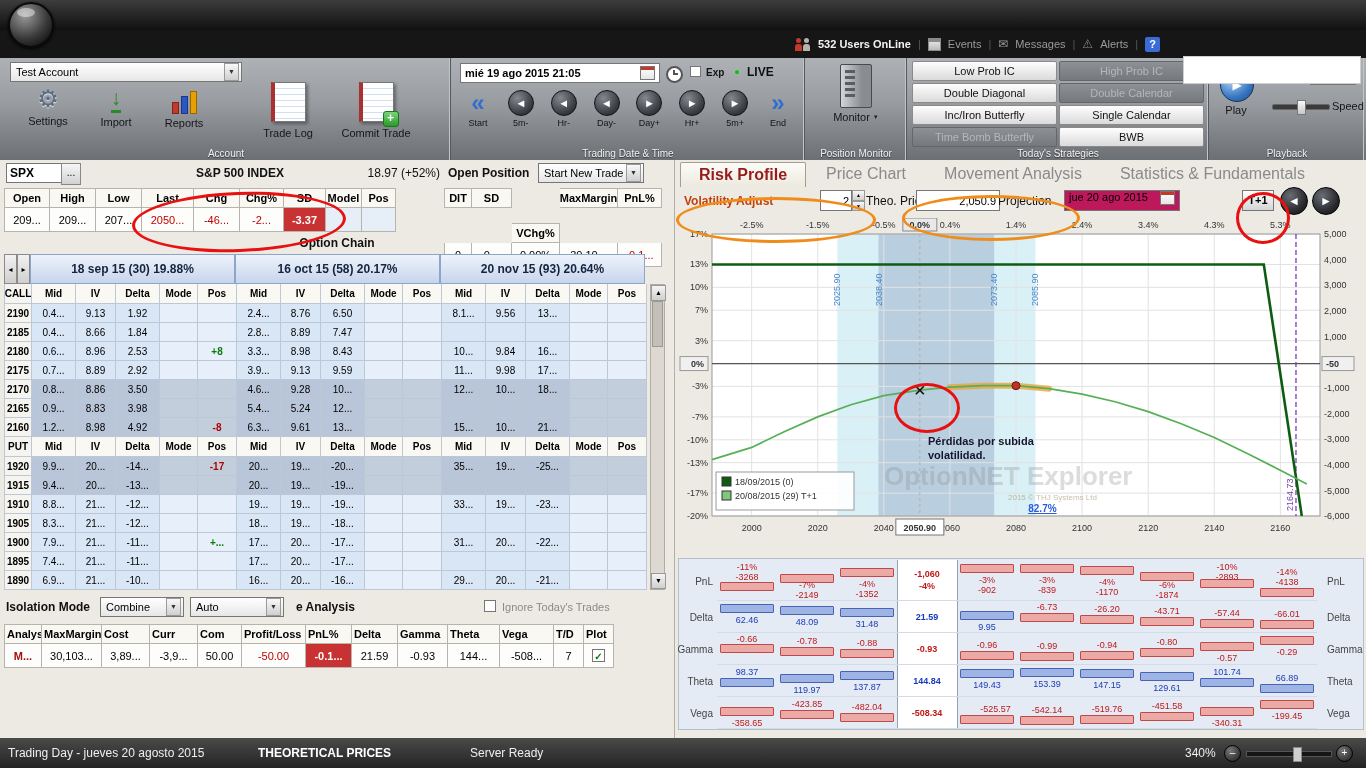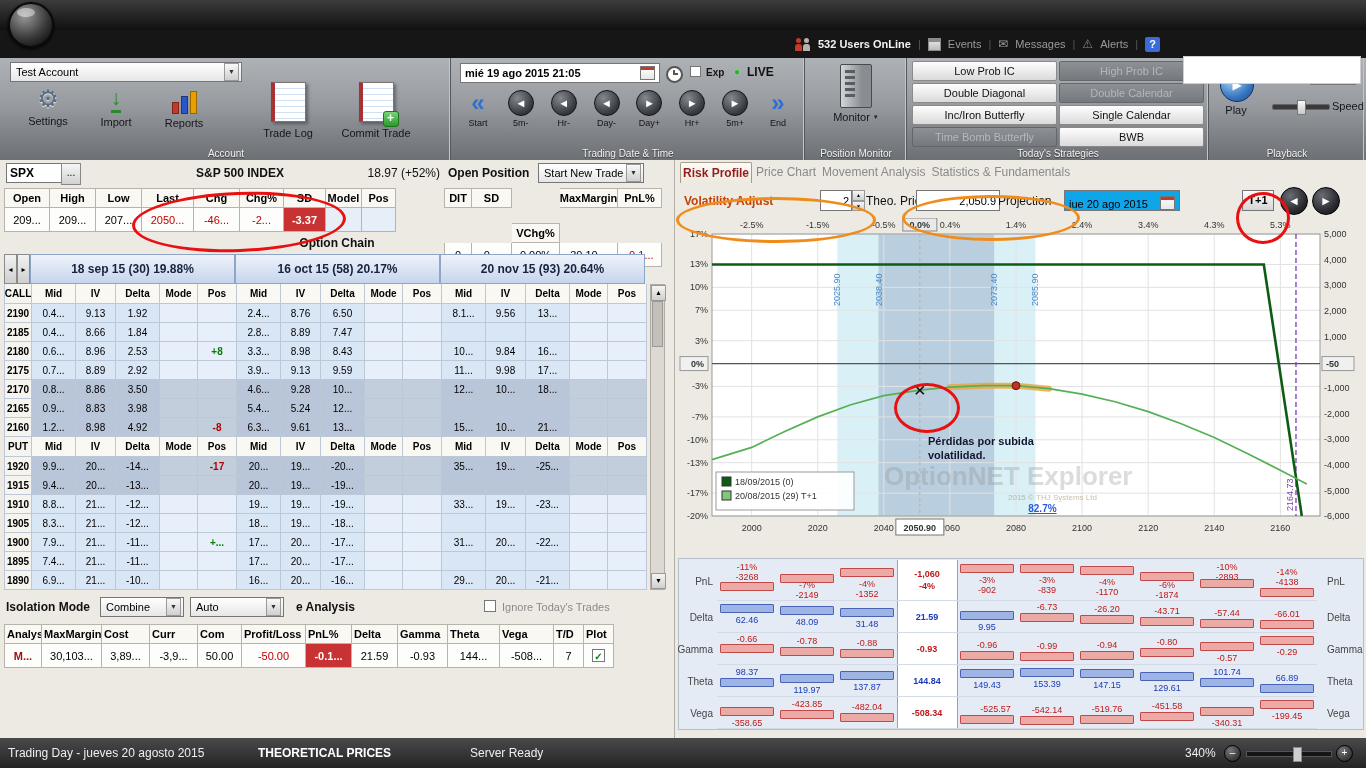--- a/index.html
+++ b/index.html
@@ -123,31 +123,31 @@
   #iso-combine{position:absolute;left:100px;top:1px;width:84px;height:20px;}
   #iso-auto{position:absolute;left:190px;top:1px;width:94px;height:20px;}
   #iso-ta{position:absolute;left:296px;top:4px;font-size:12px;font-weight:bold;color:#111;}
   #iso-cbx{position:absolute;left:484px;top:4px;width:12px;height:12px;}
   #iso-ign{position:absolute;left:502px;top:5px;font-size:11px;color:#8a8a8a;}
   #antable{position:absolute;left:4px;top:464px;}
   .qc.clip{justify-content:flex-start;padding-left:2px;}
   
   #risk-panel{position:absolute;left:676px;top:160px;width:690px;height:578px;background:#eceae3;}
   #risk-tabs{position:absolute;left:4px;top:2px;display:flex;gap:2px;}
-  .rtab{padding:3px 2px;font-size:12px;color:#8a8a8a;cursor:pointer;white-space:nowrap;}
+  .rtab{padding:3px 18px;font-size:16px;color:#8a8a8a;cursor:pointer;white-space:nowrap;}
   .rtab.act{background:linear-gradient(#fcfbf8,#eceade);border:1px solid #a89c8c;border-bottom:none;color:#971b1b;font-weight:bold;border-radius:2px 2px 0 0;}
   #risk-ctrl{position:absolute;left:0;top:26px;width:690px;height:30px;}
   .rc-lab{position:absolute;top:8px;font-size:12px;font-weight:bold;color:#c2410c;white-space:nowrap;}
   .rc-lab2{position:absolute;top:8px;font-size:12px;color:#111;white-space:nowrap;}
   #volspin{position:absolute;left:144px;top:4px;display:flex;height:21px;}
   #volval{width:26px;border:1px solid #767676;font-size:11px;text-align:right;padding:0 2px;font-family:inherit;}
   .spincol{display:flex;flex-direction:column;width:13px;}
   .spincol div{flex:1;background:linear-gradient(#f8f8f8,#cfcfcf);border:1px solid #999;font-size:5px;display:flex;align-items:center;justify-content:center;cursor:pointer;}
   #projval{position:absolute;left:240px;top:4px;width:76px;height:19px;border:1px solid #767676;font-size:11px;text-align:right;padding:0 3px;font-family:inherit;}
-  #datefld{position:absolute;left:388px;top:4px;width:116px;height:21px;background:#0ea5e9;border:1px solid #767676;font-size:11px;display:flex;align-items:flex-end;justify-content:space-between;padding:0 4px;box-sizing:border-box;cursor:pointer;}
+  #datefld{position:absolute;left:388px;top:4px;width:116px;height:21px;background:#be185d;border:1px solid #767676;font-size:11px;display:flex;align-items:flex-start;justify-content:space-between;padding:0 4px;box-sizing:border-box;cursor:pointer;}
   #t1btn{position:absolute;left:566px;top:4px;width:32px;height:21px;background:linear-gradient(#fdfdfd,#d5d5d5);border:1px solid #767676;font-size:11px;font-weight:bold;text-align:center;line-height:19px;cursor:pointer;box-sizing:border-box;}
   .bignavc{position:absolute;top:1px;width:26px;height:26px;border-radius:50%;background:radial-gradient(circle at 35% 30%,#6a6e74,#26282c 65%,#101113);border:1px solid #000;color:#fff;font-size:12px;font-weight:bold;display:flex;align-items:center;justify-content:center;cursor:pointer;}
   #rp-prev{left:604px;}
   #rp-next{left:636px;}
   #chart{position:absolute;left:2px;top:58px;}
   #greeks{position:absolute;left:2px;top:398px;width:686px;height:172px;background:#e4ebf4;border:1px solid #b4bfcc;box-sizing:border-box;}
   .glab{position:absolute;width:34px;display:flex;align-items:center;font-size:10px;color:#444;}
   .glab.l{left:0;justify-content:flex-end;padding-right:2px;}
   .glab.r{left:646px;justify-content:flex-start;padding-left:2px;}
   .gstrip{position:absolute;left:218px;top:1px;width:61px;height:168px;background:#ffffff;border-left:1px solid #94a2b2;border-right:1px solid #94a2b2;box-sizing:border-box;}

